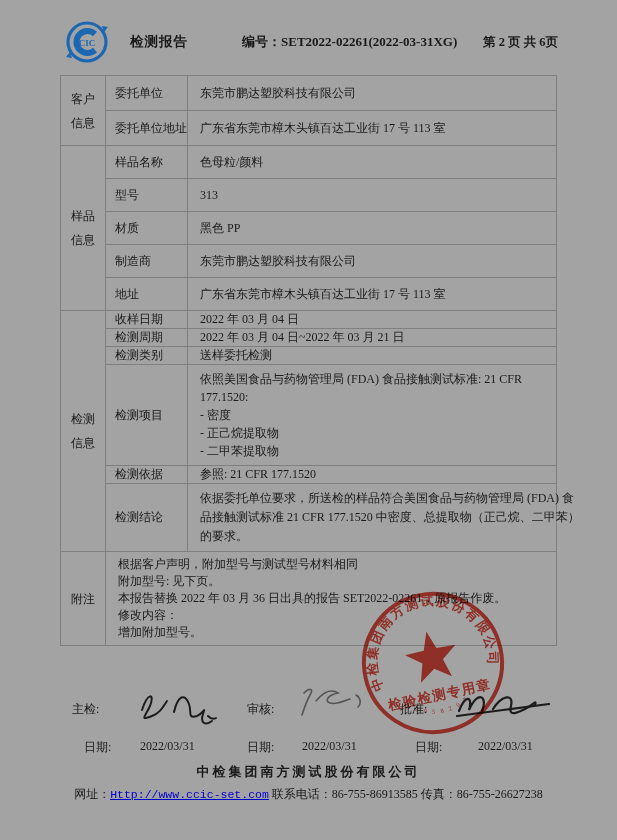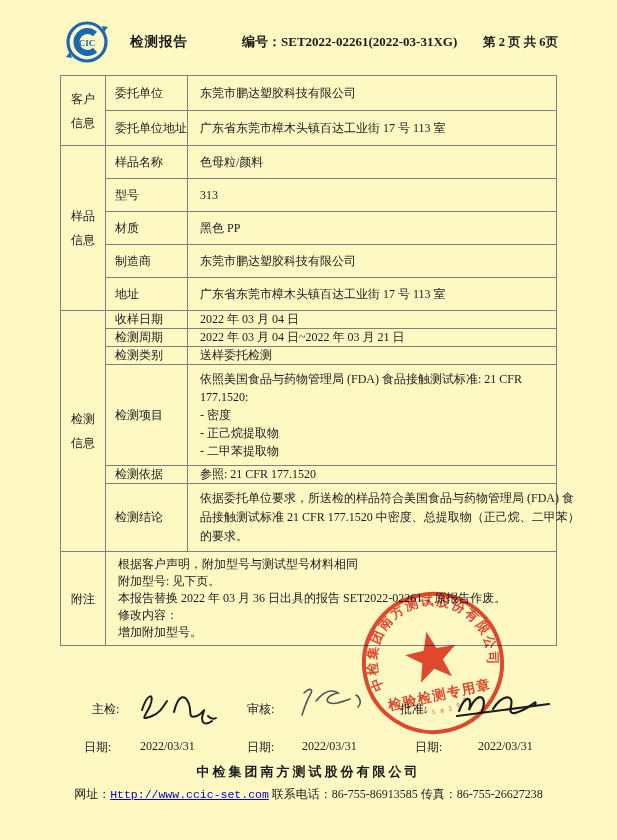--- a/index.html
+++ b/index.html
@@ -1,18 +1,18 @@
 <!DOCTYPE html>
 <html><head>
 <meta charset="utf-8">
 <style>
   * { margin:0; padding:0; box-sizing:border-box; }
   html,body { background:#ffffff; }
   .page {
-    position:relative; width:617px; height:840px; background:#fef9c3;
+    position:relative; width:617px; height:840px; background:#a3a3a3;
     font-family:"Liberation Serif","DejaVu Serif",serif;
     color:#1a1a1a; overflow:hidden;
   }
   
   .header { position:absolute; left:62px; top:16px; width:496px; height:52px;
             display:flex; align-items:center; }
   .logo { width:50px; height:46px; flex:0 0 auto; }
   .hd-title { font-weight:bold; font-size:13.5px; margin-left:18px; letter-spacing:1px;text-align:right; }
   .hd-no { font-weight:bold; font-size:13px; margin-left:54px; white-space:nowrap; }
   .hd-page { font-weight:bold; font-size:12.5px; margin-left:auto; white-space:nowrap; }
@@ -142,21 +142,21 @@
         <div>根据客户声明，附加型号与测试型号材料相同</div>
         <div>附加型号: 见下页。</div>
         <div>本报告替换 2022 年 03 月 36 日出具的报告 SET2022-02261，原报告作废。</div>
         <div>修改内容：</div>
         <div>增加附加型号。</div>
       </td>
     </tr>
   </tbody>
     </table>
 
-  <div class="sig-label" style="left:92px;top:701px;">主检:</div>
+  <div class="sig-label" style="left:72px;top:701px;">主检:</div>
   <svg class="sig-svg" style="left:128px;top:683px;" width="95" height="42" viewBox="0 0 95 42">
     <g fill="none" stroke="#1c1c1c" stroke-width="2" stroke-linecap="round">
       <path d="M14 27 c6 -18 13 -17 8 -4 c-5 11 -11 15 2 10 c8 -3 11 -9 15 -15"></path>
       <path d="M46 29 c4 -17 11 -19 15 -8 c3 8 -2 15 8 12 c6 -2 9 -11 6 -2 c-3 9 2 12 9 7"></path>
       <path d="M80 33 c3 3 5 4 8 2"></path>
     </g>
   </svg>
 
   <div class="sig-label" style="left:247px;top:701px;">审核:</div>
   <svg class="sig-svg" style="left:294px;top:681px;" width="80" height="40" viewBox="0 0 80 40">

